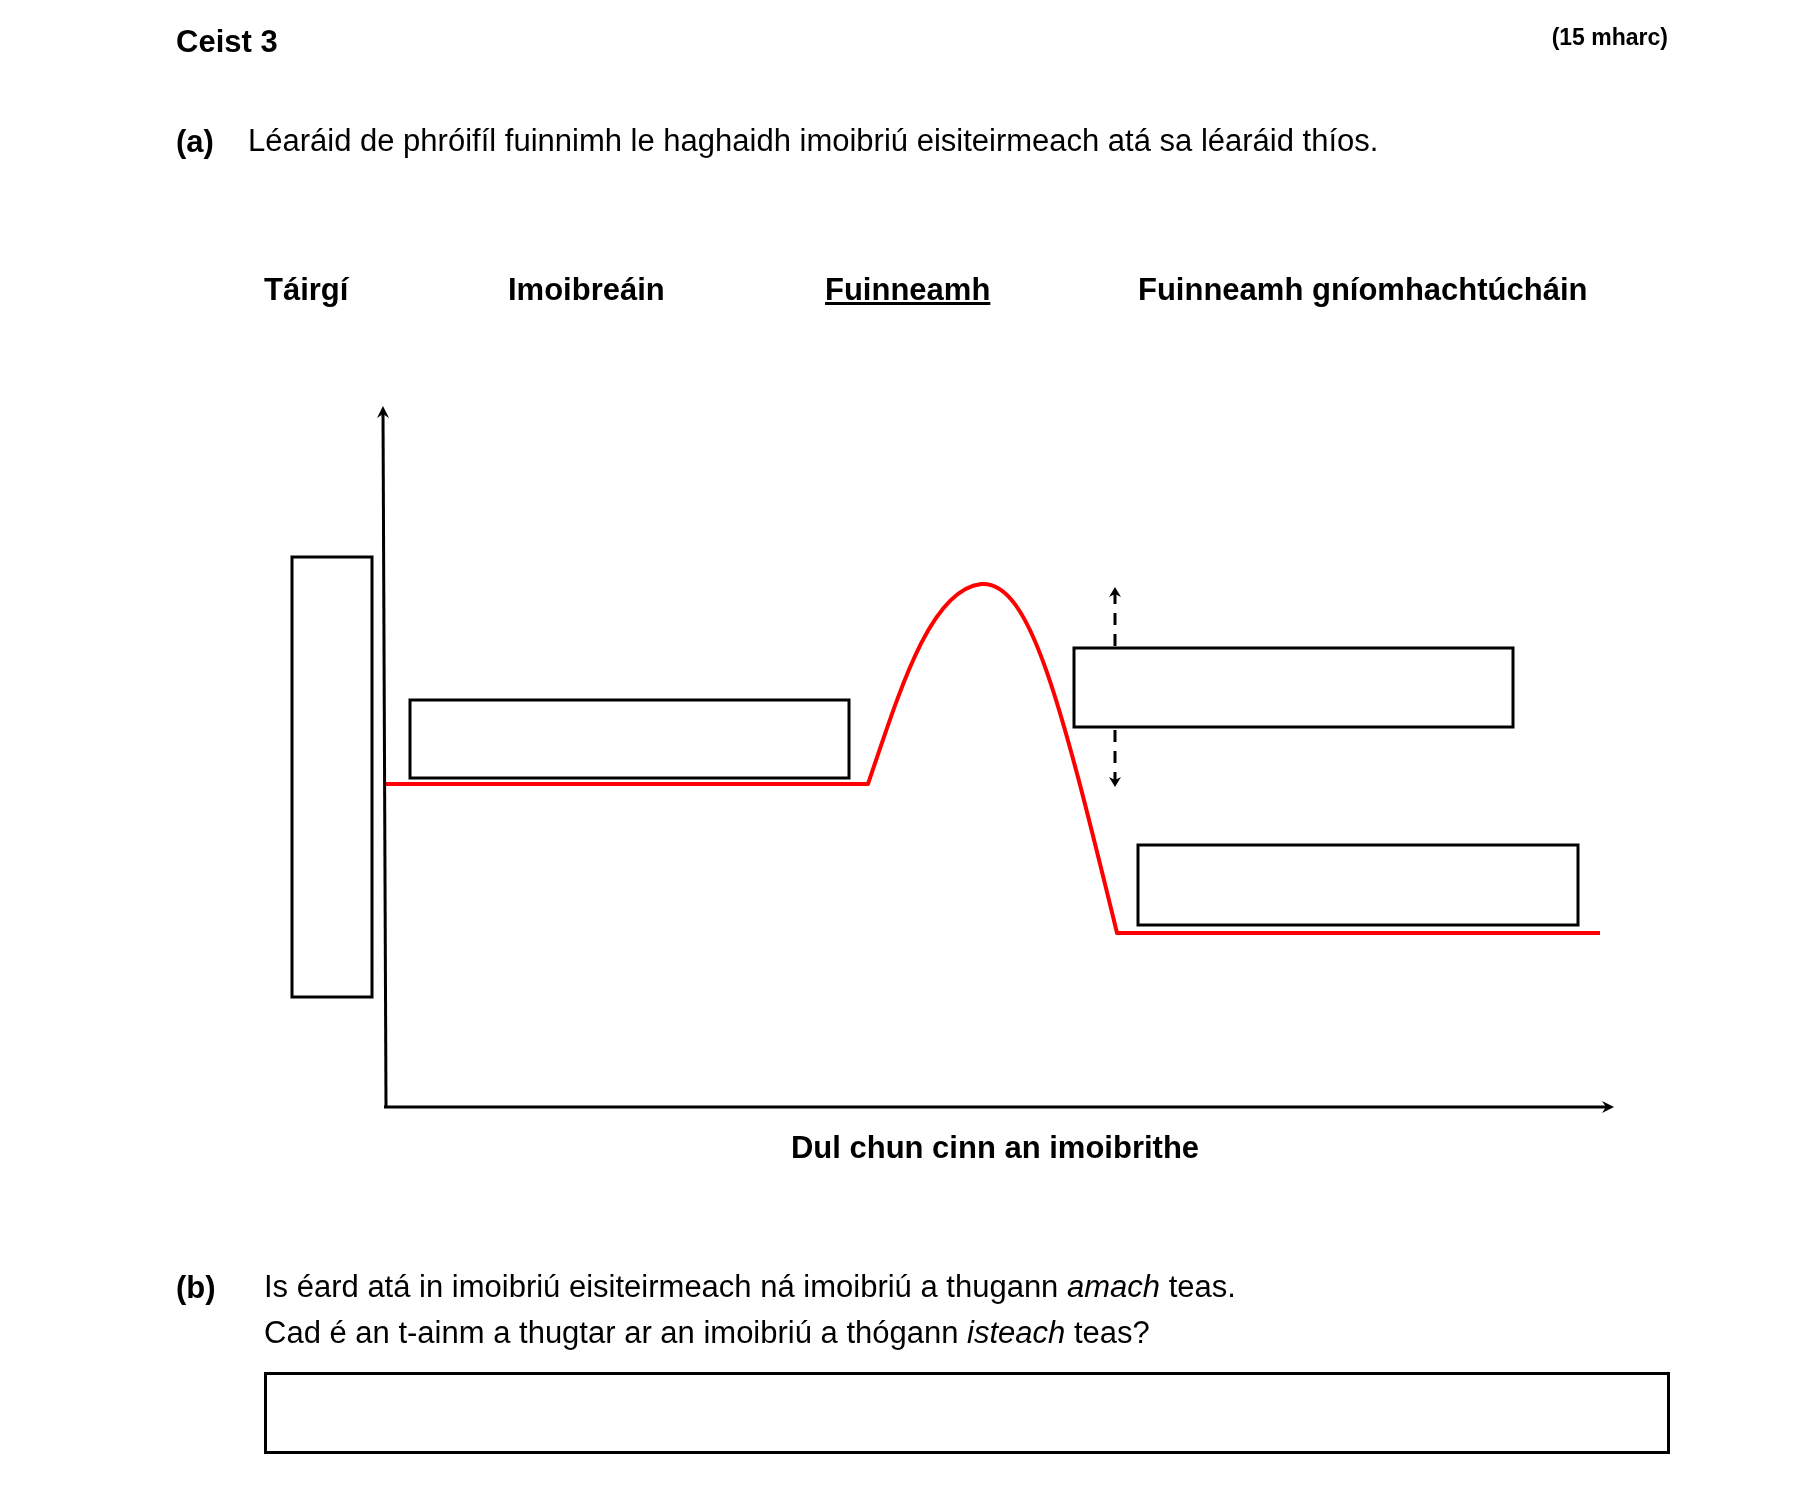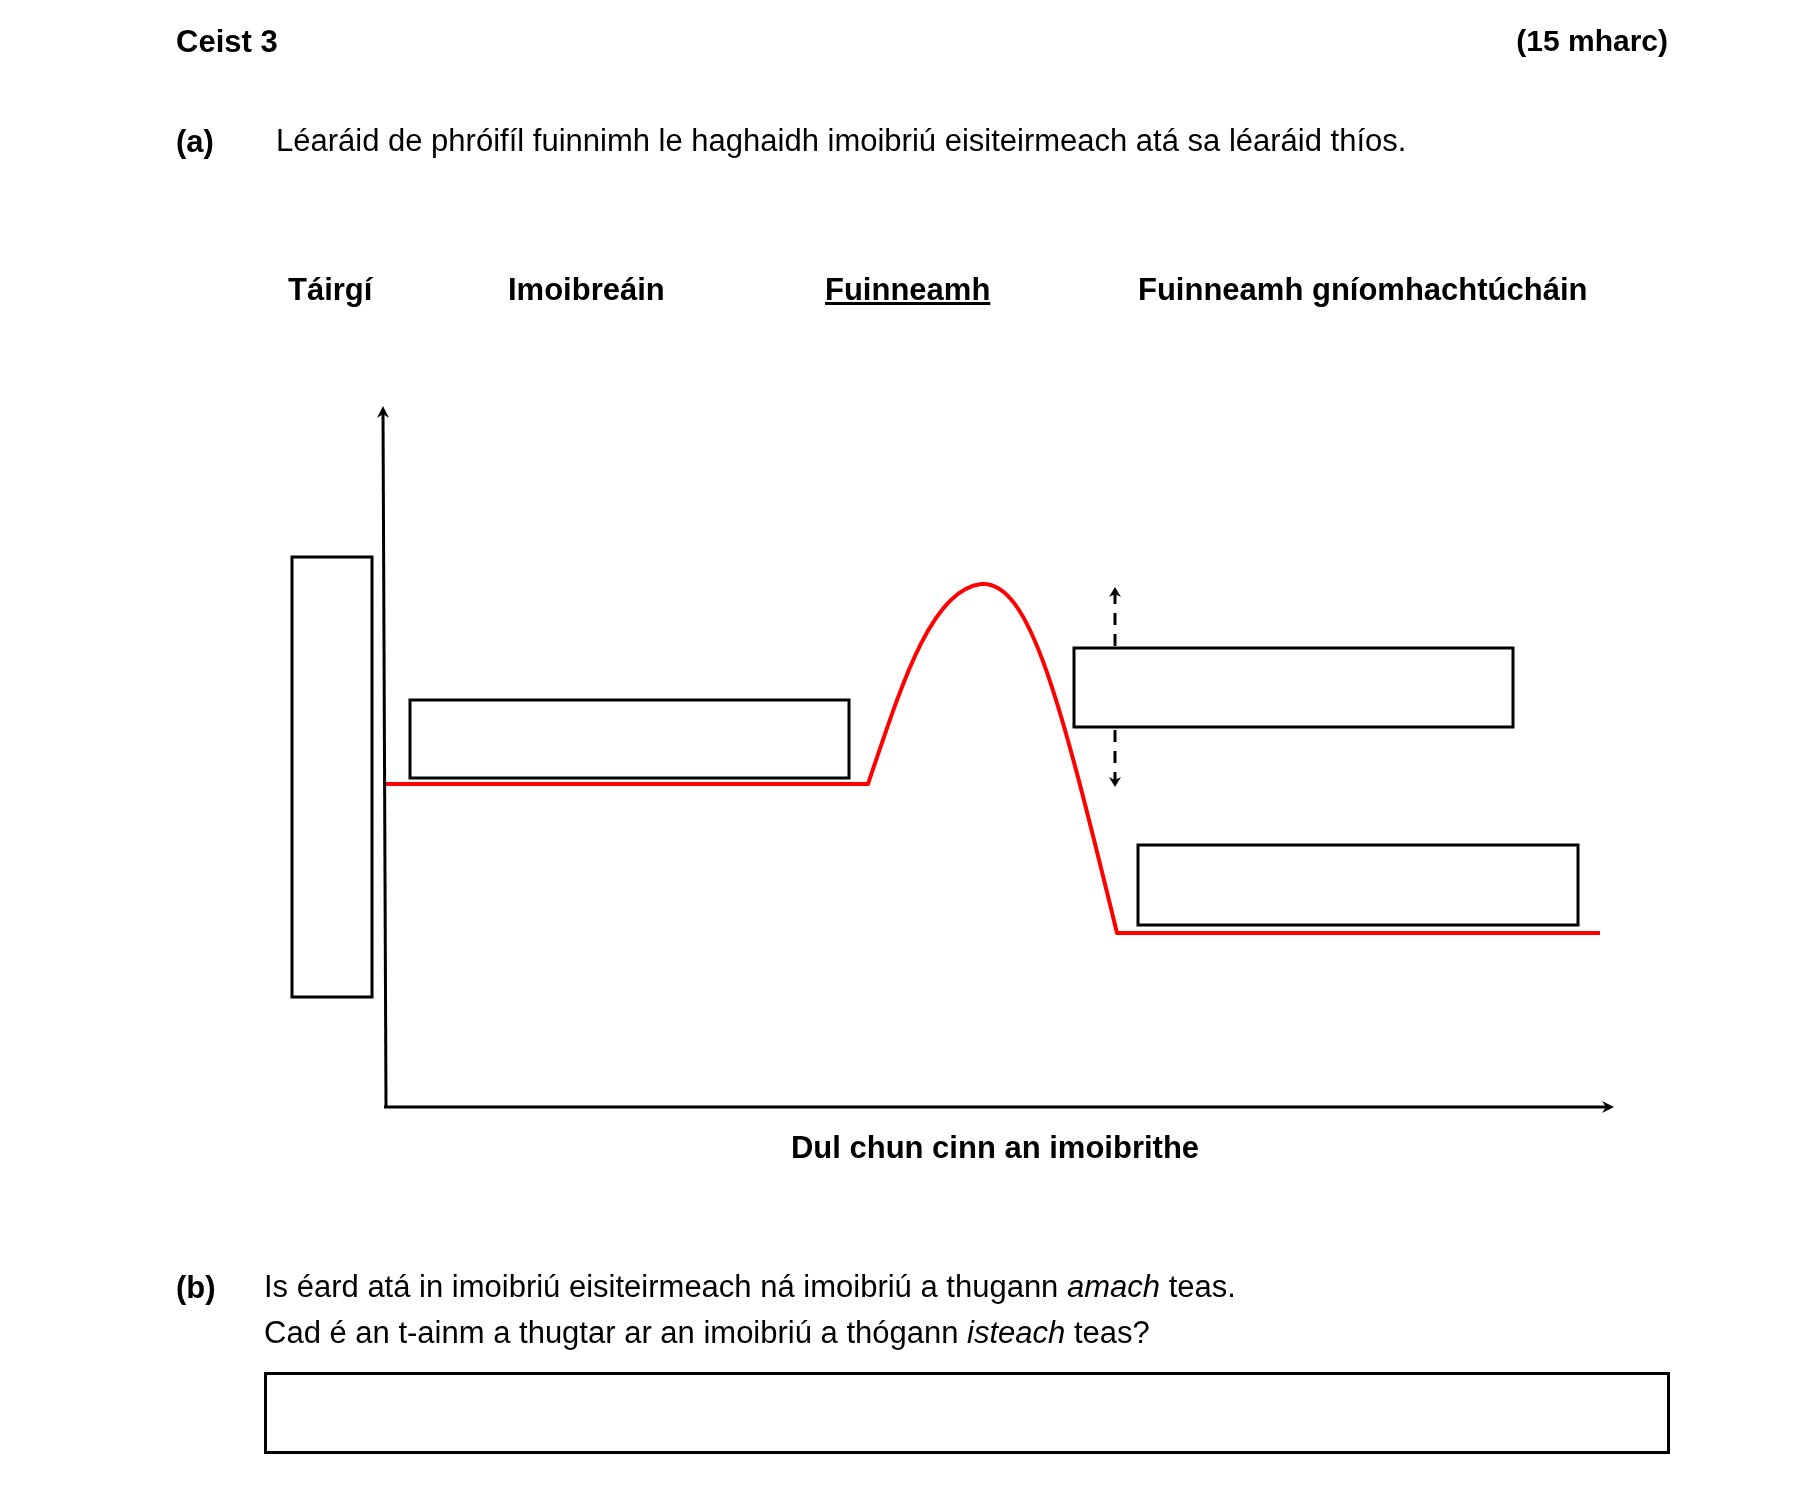--- a/index.html
+++ b/index.html
@@ -2,44 +2,44 @@
 <html><head>
   <meta charset="utf-8">
   <style>
     html, body { margin: 0; padding: 0; background: #ffffff; }
     body {
       width: 1818px; height: 1496px; position: relative; overflow: hidden;
       font-family: "Liberation Sans", "DejaVu Sans", sans-serif; color: #000;
     }
     .abs { position: absolute; white-space: nowrap; }
     .q-title { left: 176px; top: 24px; font-size: 31px; font-weight: bold; }
-    .q-marks { right: 150px; top: 24px; font-size: 30px; font-weight: bold; }
+    .q-marks { right: 150px; top: 24px; font-size: 23px; font-weight: bold; }
     .part-label { font-size: 31px; font-weight: bold; }
     .part-text { font-size: 31px; line-height: 46px; }
     .word { font-size: 31px; font-weight: bold; top: 272px; }
     svg.diagram { position: absolute; left: 0; top: 0; }
     .axis-label { font-size: 31px; font-weight: bold; top: 1130px; left: 0; width: 1990px; text-align: center; }
     .answer-box {
       position: absolute; left: 264px; top: 1372px; width: 1400px; height: 76px;
       border: 3px solid #000; box-sizing: content-box;
     }
     em { font-style: italic; }
   </style>
 </head>
 <body>
 
 <div class="abs q-title">Ceist 3</div>
 <div class="abs q-marks">(15 mharc)</div>
 
 <div class="abs part-label" style="left:176px; top:124px;">(a)</div>
-<div class="abs part-text" style="left:276px; top:118px;">
+<div class="abs part-text" style="left:248px; top:118px;">
   <div>Léaráid de phróifíl fuinnimh le haghaidh imoibriú eisiteirmeach atá sa léaráid thíos.</div>
 </div>
 
-<div class="abs word" style="left:264px;margin-left:24px;">Táirgí</div>
+<div class="abs word" style="left:264px;">Táirgí</div>
 <div class="abs word" style="left:508px;">Imoibreáin</div>
 <div class="abs word" style="left:825px;text-decoration:underline;">Fuinneamh</div>
 <div class="abs word" style="left:1138px;text-align:right;">Fuinneamh gníomhachtúcháin</div>
 
 <svg class="diagram" width="1818" height="1496" viewBox="0 0 1818 1496">
   <defs>
     <marker id="arrowHead" markerWidth="12" markerHeight="12" refX="6" refY="6" orient="auto" markerUnits="userSpaceOnUse">
       <path d="M0,0 L12,6 L0,12 L4,6 Z" fill="#000"></path>
     </marker>
     <marker id="arrowSmall" markerWidth="10" markerHeight="12" refX="5" refY="6" orient="auto" markerUnits="userSpaceOnUse">

